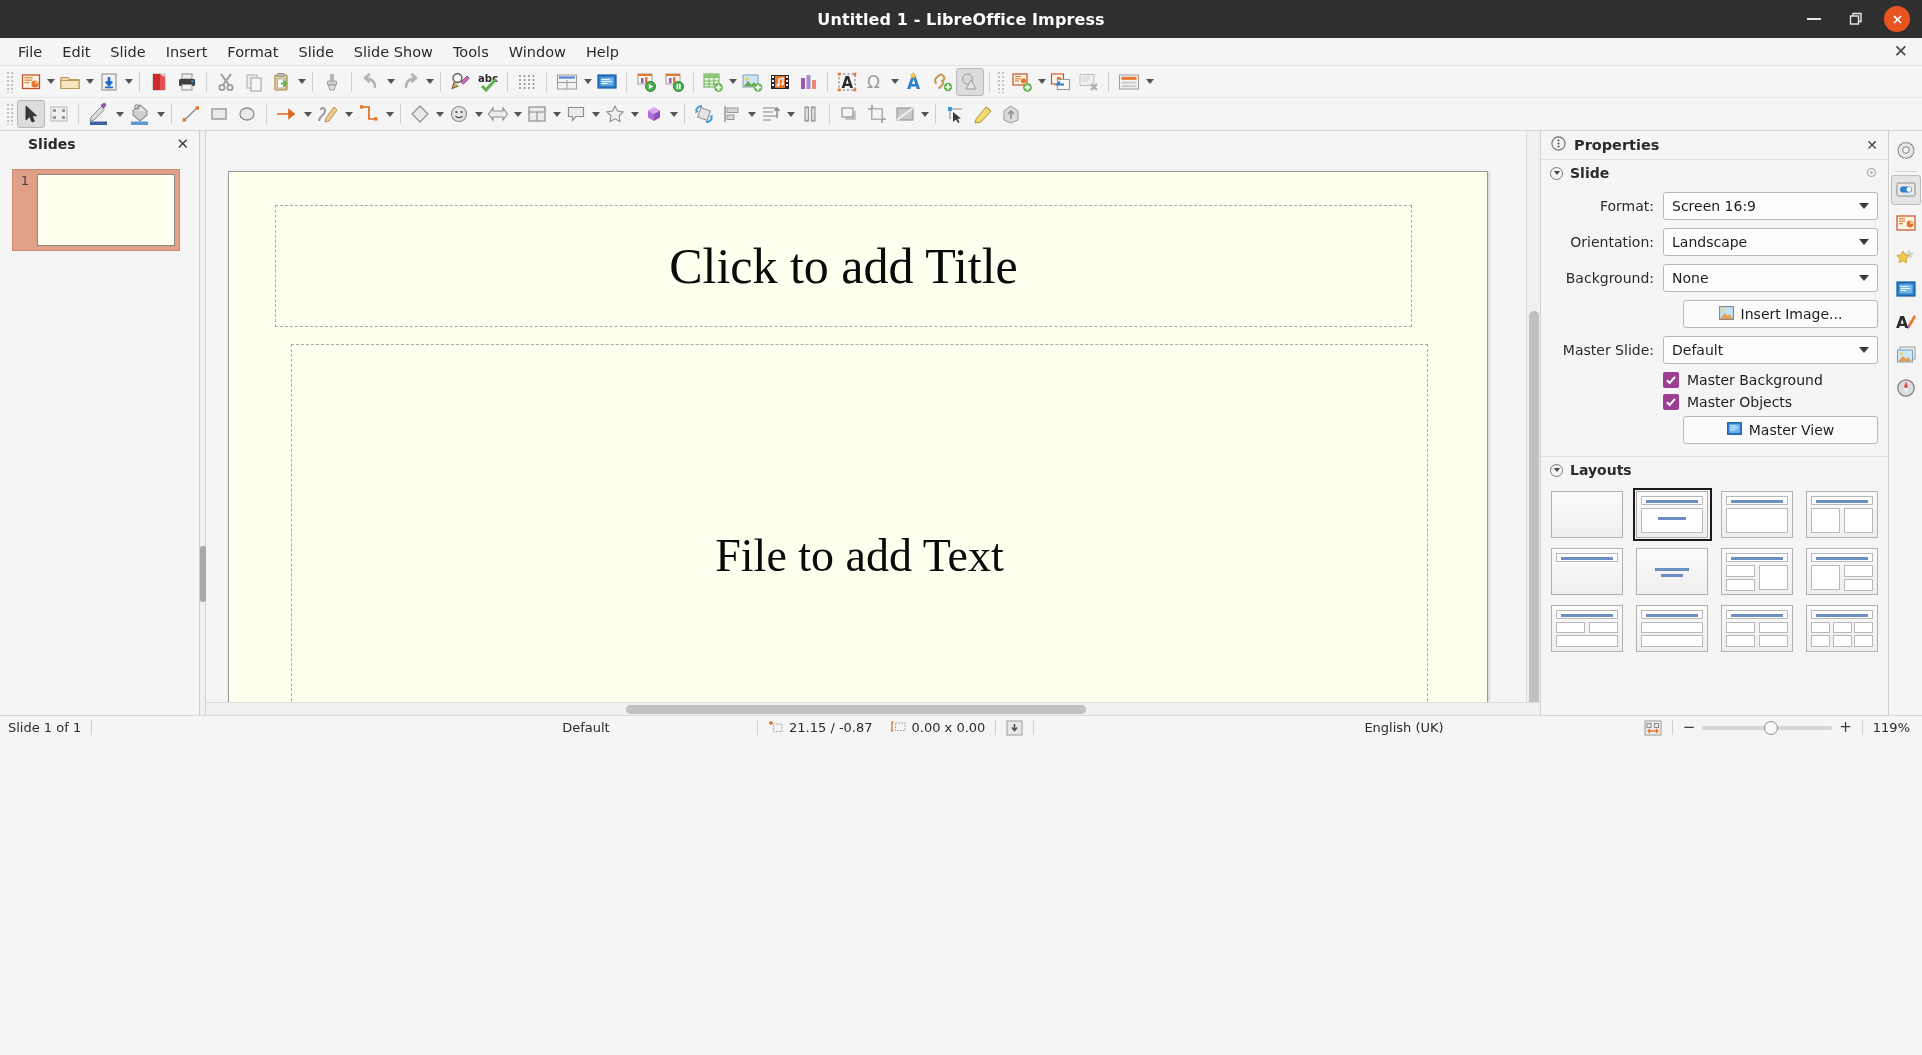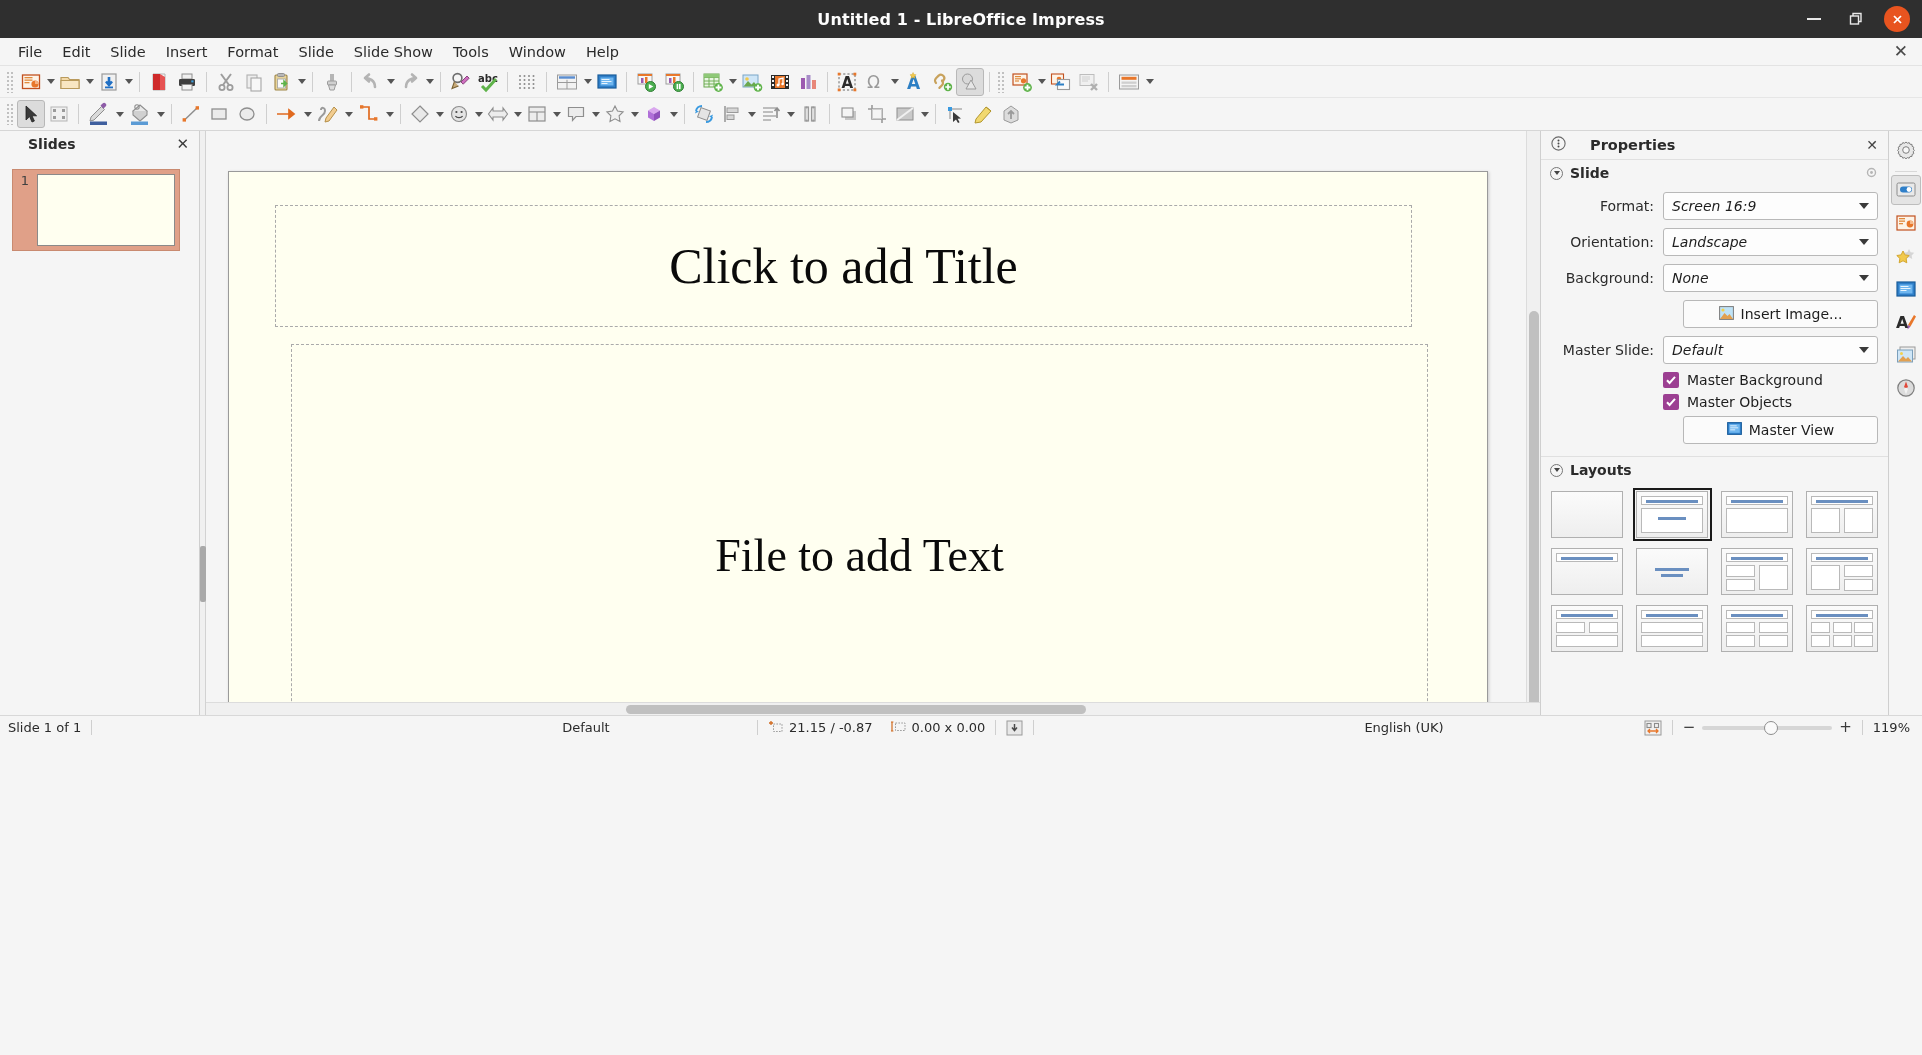--- a/index.html
+++ b/index.html
@@ -85,35 +85,35 @@
 
   
   .vscroll { position:absolute; right:0; top:0; width: 14px; height:100%; background:#f0f0f0; border-left:1px solid #dcdcdc; }
   .vscroll .thumbv { position:absolute; left:2px; top: 180px; width:10px; height: 420px; background:#c0c0c0; border-radius:5px; }
   
   .hscroll { height: 13px; background:#f0f0f0; border-top:1px solid #dcdcdc; position:relative; flex:none; }
   .hscroll .thumbh { position:absolute; top:2px; left: 420px; width: 460px; height: 9px; background:#c0c0c0; border-radius:5px; }
 
   
   .sidebar { width: 348px; background:#f5f5f5; border-left:1px solid #cfcfcf; display:flex; flex-direction:column; flex:none; }
-  .sb-title { height: 28px; display:flex; align-items:center; padding: 0 10px; gap:24px; position:relative; }
+  .sb-title { height: 28px; display:flex; align-items:center; padding: 0 10px; gap:8px; position:relative; }
   .sb-title .t { font-size:14.5px; font-weight:bold; color:#2b2b2b; }
   .sb-title .x { position:absolute; right:10px; font-size:14px; color:#444; line-height:1; }
   .deck-panel { border-top:1px solid #e0e0e0; }
   .panel-head { height: 26px; display:flex; align-items:center; gap:7px; padding: 0 9px; position:relative; }
   .panel-head .t { font-size:14px; font-weight:bold; color:#2b2b2b; }
   .panel-head .more { position:absolute; right:10px; }
   .chev { width:13px; height:13px; border:1px solid #777; border-radius:50%; display:flex; align-items:center; justify-content:center; }
   .chev::after { content:""; border-left:3px solid transparent; border-right:3px solid transparent; border-top:4px solid #444; margin-top:-1px; }
   .prop-body { padding: 6px 10px 10px 10px; }
   .row { display:flex; align-items:center; margin-bottom: 8px; }
   .row .lbl { width: 112px; text-align:right; padding-right: 9px; font-size: 14px; color:#2b2b2b; }
   .combo { flex:1; height: 28px; background:#fdfdfd; border:1px solid #b8b8b8; border-radius:3px;
            display:flex; align-items:center; padding: 0 8px; font-size:14px; color:#1d1d1d; position:relative; }
-  .combo .cv { flex:1; white-space:nowrap; overflow:hidden;font-style:italic; }
+  .combo .cv { flex:1; white-space:nowrap; overflow:hidden; }
   .combo .dd { width:0; height:0; border-left:5px solid transparent; border-right:5px solid transparent; border-top:6px solid #3a3a3a; }
   .btnrow { display:flex; }
   .btnrow .spacer { width: 112px; }
   .pbtn { flex:1; height: 28px; background:#fbfbfb; border:1px solid #b8b8b8; border-radius:3px;
           display:flex; align-items:center; justify-content:center; gap:7px; font-size:14px; color:#1d1d1d;margin-left:20px; }
   .chkrow { display:flex; align-items:center; margin-bottom:6px; }
   .chkrow .spacer { width: 112px; }
   .chk { width:16px; height:16px; background:#9c3f92; border-radius:2px; display:flex; align-items:center; justify-content:center; margin-right:8px; }
   .chk svg { display:block; }
   .chklabel { font-size:14px; color:#1d1d1d; }

